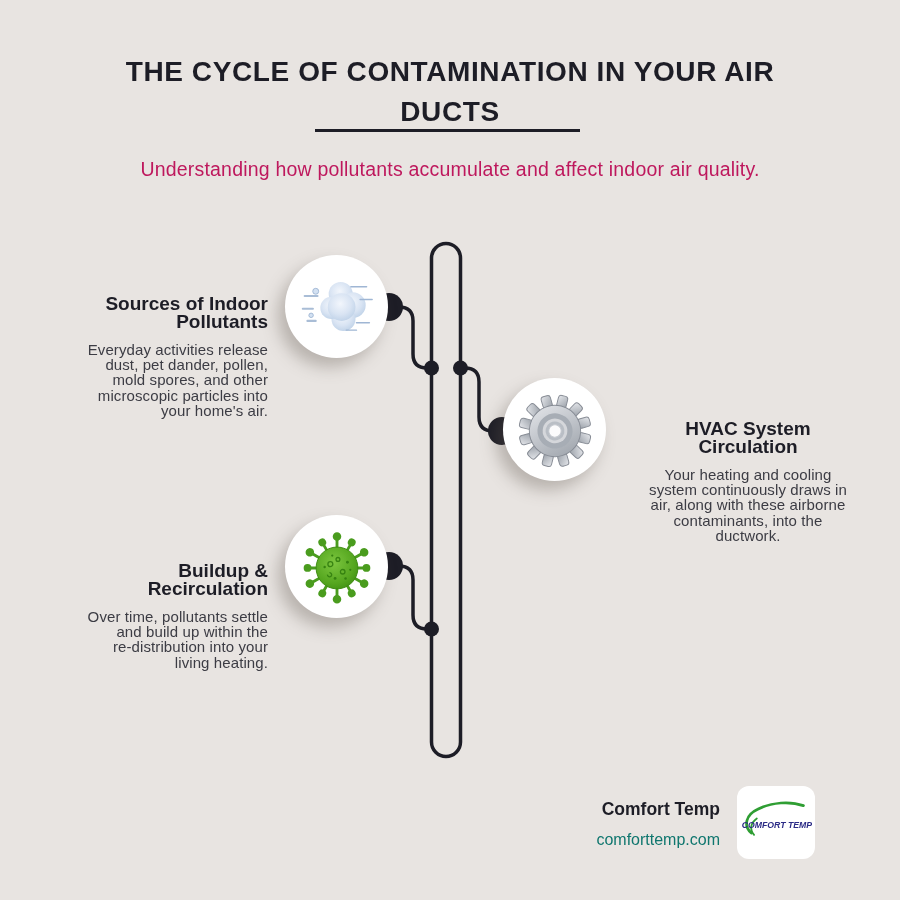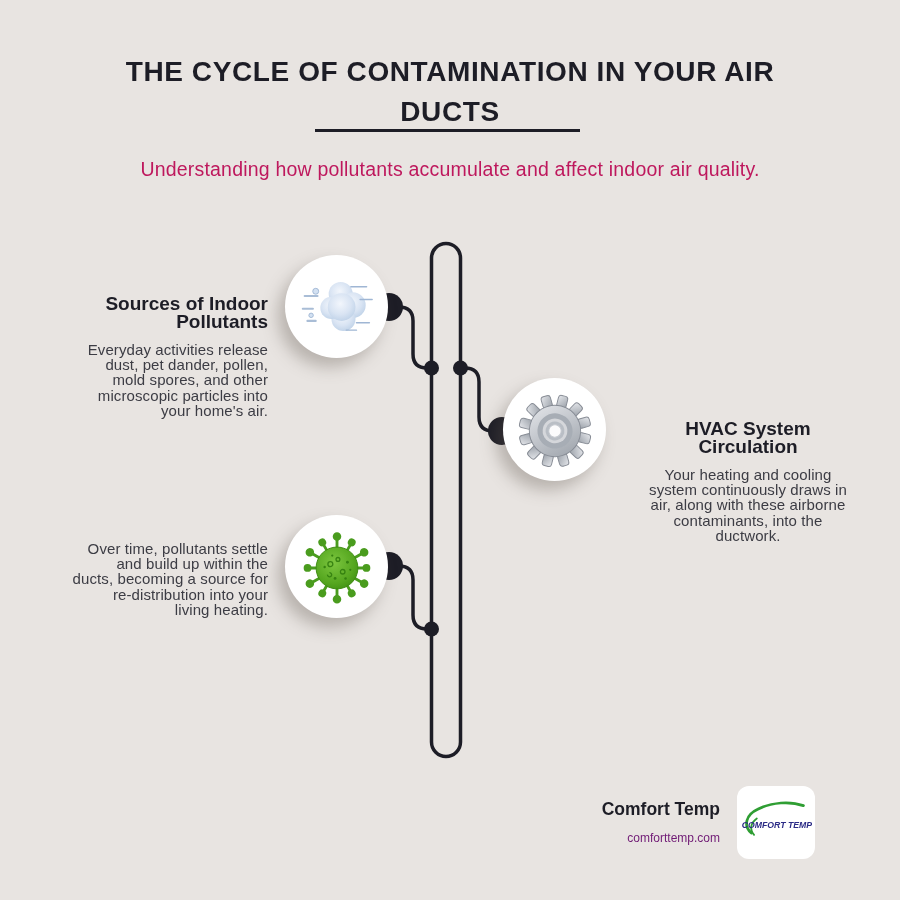--- a/index.html
+++ b/index.html
@@ -38,21 +38,21 @@
   
   .step-block { position:absolute; }
   .step-1 { left:40px;  width:228px; top:262px; text-align:right; }
   .step-2 { left:623px; width:250px; top:387px; text-align:center;  }
   .step-3 { left:40px;  width:228px; top:529px; text-align:right; }
   .step-heading { font-size:19px; font-weight:800; line-height:17.5px; color:#1d1d26;margin-top:33px; }
   .step-body { margin-top:12px; font-size:15px; line-height:15.2px; color:#3c3c44; letter-spacing:0.1px; }
   
   .footer-text { position:absolute; right:180px; top:799px; text-align:right; }
   .footer-company { font-size:17.5px; font-weight:800; color:#1d1d26; }
-  .footer-website { margin-top:11px; font-size:12px; color:#701a75; }
+  .footer-website { margin-top:11px; font-size:16px; color:#0f766e; }
   .logo-box {
     position:absolute; left:737px; top:786px; width:78px; height:73px;
     background:#ffffff; border-radius:12px;
     display:flex; align-items:center; justify-content:center;
   }
 </style>
 </head>
 <body>
 
 <div class="stage">
@@ -246,24 +246,27 @@
     <div class="step-body">
       <div>Your heating and cooling</div>
       <div>system continuously draws in</div>
       <div>air, along with these airborne</div>
       <div>contaminants, into the</div>
       <div>ductwork.</div>
     </div>
   </div>
 
   <div class="step-block step-3">
+    <div class="step-heading">
+      <div>Buildup &amp;</div>
+      <div>Recirculation</div>
+    </div>
     <div class="step-body">
       <div>Over time, pollutants settle</div>
       <div>and build up within the</div>
-      <div>ducts, becoming a source for</div>
       <div>re-distribution into your</div>
       <div>living heating.</div>
     </div>
   </div>
 
   <div class="footer-text">
     <div class="footer-company">Comfort Temp</div>
     <div class="footer-website">comforttemp.com</div>
   </div>
 

